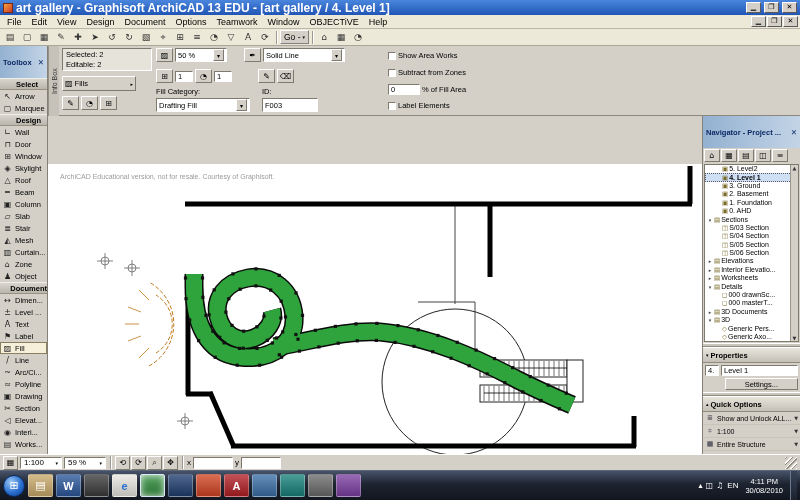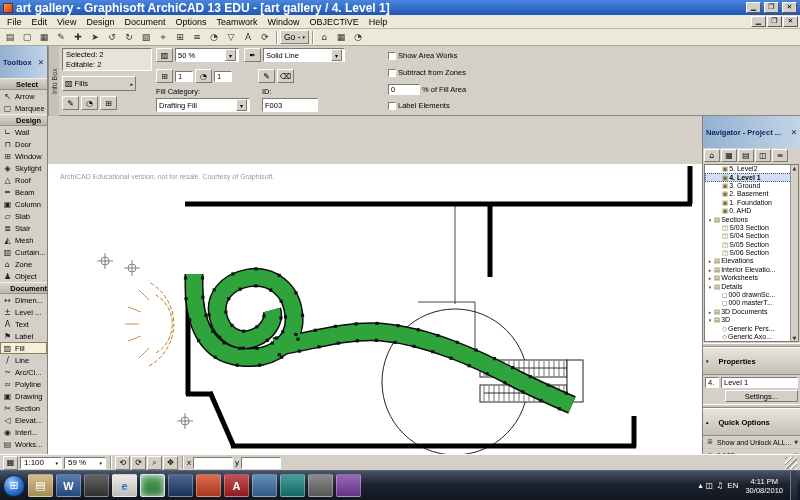--- a/index.html
+++ b/index.html
@@ -56,21 +56,21 @@
 
   
   .rightpanel{width:98px;background:#d4d0c8;border-left:1px solid #848078;display:flex;flex-direction:column;}
   .nav-toolbar{height:15px;display:flex;gap:1px;padding:1px;flex:0 0 auto;}
   .tree{background:#fff;border:1px solid #7e7a6e;margin:1px;height:178px;overflow:hidden;position:relative;flex:0 0 auto;}
   .tree-row{height:8.4px;display:flex;align-items:center;gap:1px;font-size:7px;white-space:nowrap;overflow:hidden;line-height:8px;padding-right:9px;}
   .tree-row .tri{width:6px;font-size:5px;color:#444;text-align:center;flex:0 0 auto;}
   .tree-row .tico{font-size:6.5px;color:#7a6a28;flex:0 0 auto;}
   .tree-row.sel{background:#cfe0f5;font-weight:bold;outline:1px dotted #556;outline-offset:-1px;}
   .tree-scroll{position:absolute;right:0;top:0;bottom:0;width:8px;background:#d4d0c8;border-left:1px solid #9a968a;display:flex;flex-direction:column;justify-content:space-between;align-items:center;font-size:5px;color:#333;}
-  .sec-header{height:28px;background:linear-gradient(#e7e4dc,#c4c0b6);border-top:1px solid #fff;border-bottom:1px solid #8e8a7e;font-size:7.5px;font-weight:bold;display:flex;align-items:center;gap:10px;padding:0 3px;flex:0 0 auto;}
+  .sec-header{height:16px;background:linear-gradient(#e7e4dc,#c4c0b6);border-top:1px solid #fff;border-bottom:1px solid #8e8a7e;font-size:7.5px;font-weight:bold;display:flex;align-items:center;gap:2px;padding:0 3px;flex:0 0 auto;}
   .props-body{padding:2px;display:flex;flex-direction:column;gap:2px;flex:0 0 auto;}
   .frow{display:flex;gap:2px;align-items:center;}
   .field{background:#fff;border:1px solid;border-color:#7e7a6e #fff #fff #7e7a6e;height:11px;display:flex;align-items:center;padding:0 2px;font-size:7.5px;white-space:nowrap;overflow:hidden;}
   .btn{background:#d4d0c8;border:1px solid;border-color:#fff #7e7a6e #7e7a6e #fff;height:12px;display:inline-flex;align-items:center;justify-content:center;font-size:7.5px;padding:0 19px;}
   .qo-row{height:13px;display:flex;align-items:center;gap:2px;padding:0 2px;font-size:7px;border-bottom:1px solid #c8c4ba;white-space:nowrap;overflow:hidden;flex:0 0 auto;}
   .qo-row .qg{width:10px;text-align:center;font-size:7px;color:#334;flex:0 0 auto;}
   .qo-row .qa{margin-left:auto;font-size:5px;color:#333;flex:0 0 auto;}
   .splitter{height:4px;background:#c9c5bc;border-top:1px solid #fff;border-bottom:1px solid #908c80;flex:0 0 auto;}
 
   
@@ -340,21 +340,21 @@
         </div>
 
         <div class="ia" style="left:14px;top:50px">
           <span class="mini-btn ico">✎</span>
           <span class="mini-btn ico">◔</span>
           <span class="mini-btn ico">⊞</span>
         </div>
 
         <div class="ia" style="left:108px;top:2px">
           <span class="mini-btn ico">▨</span>
-          <span class="combo" style="width:64px">
+          <span class="combo" style="width:52px">
             <span>50 %</span>
               <span class="arr ico">▾</span>
           </span>
         </div>
 
         <div class="ia" style="left:196px;top:2px">
           <span class="mini-btn ico">✒</span>
           <span class="combo" style="width:82px">
             <span>Solid Line</span>
               <span class="arr ico">▾</span>

